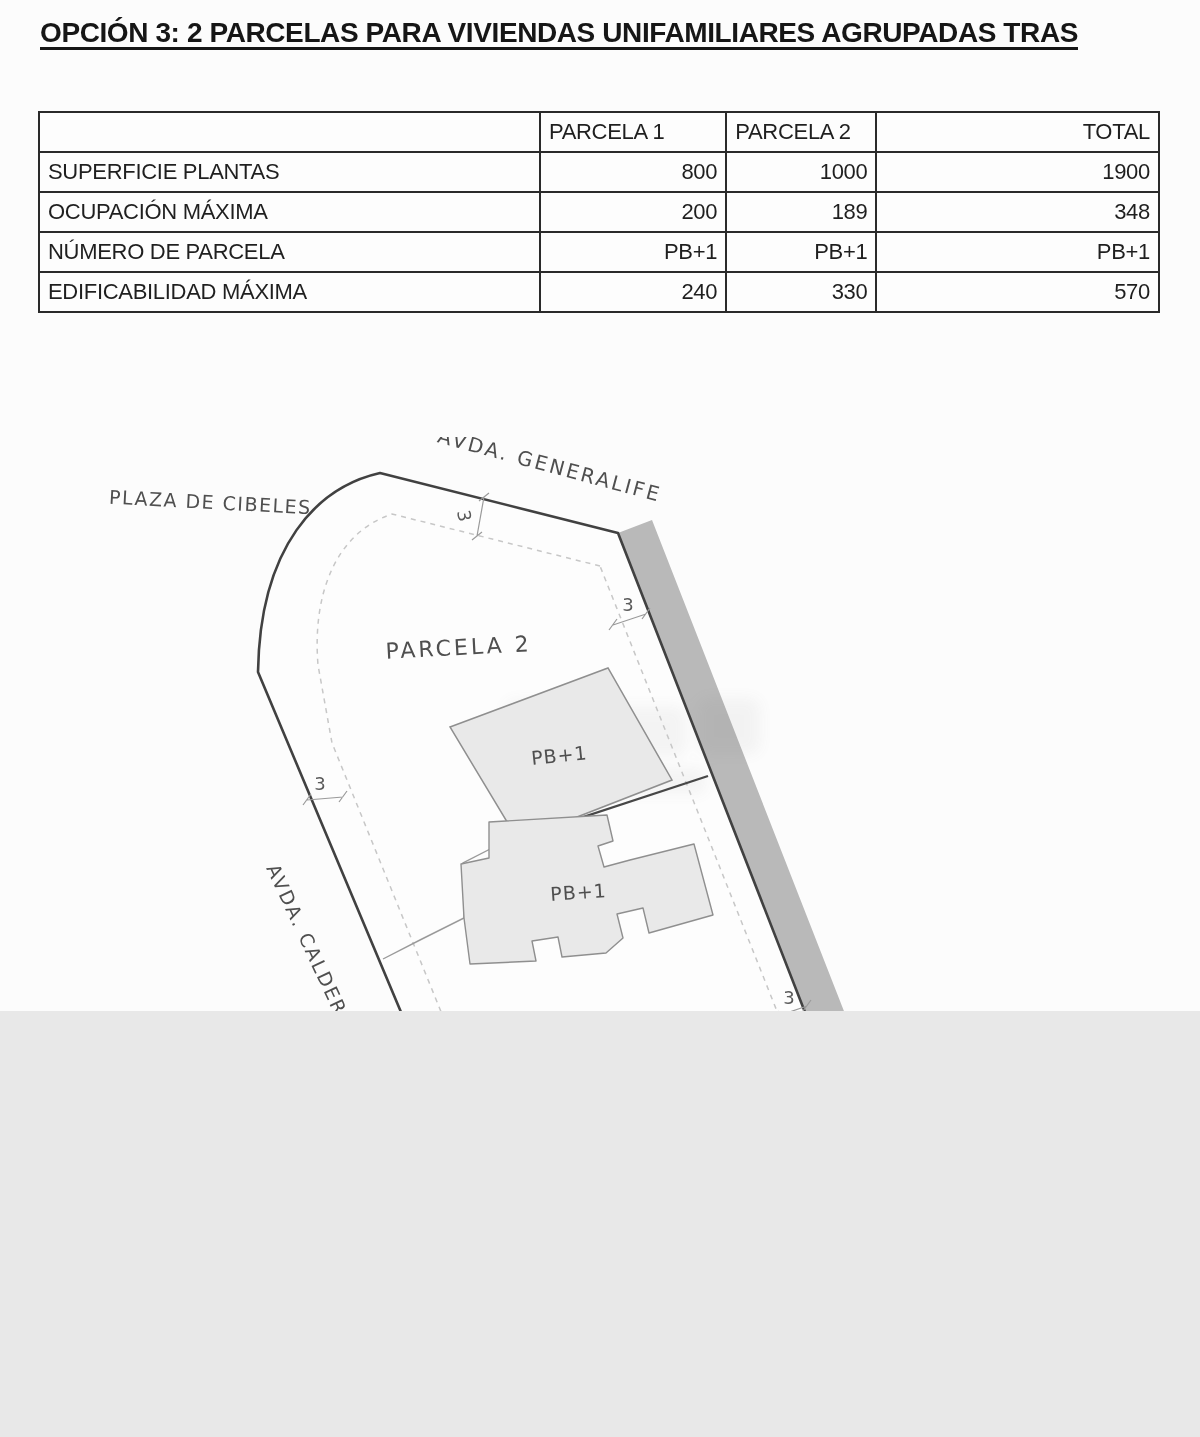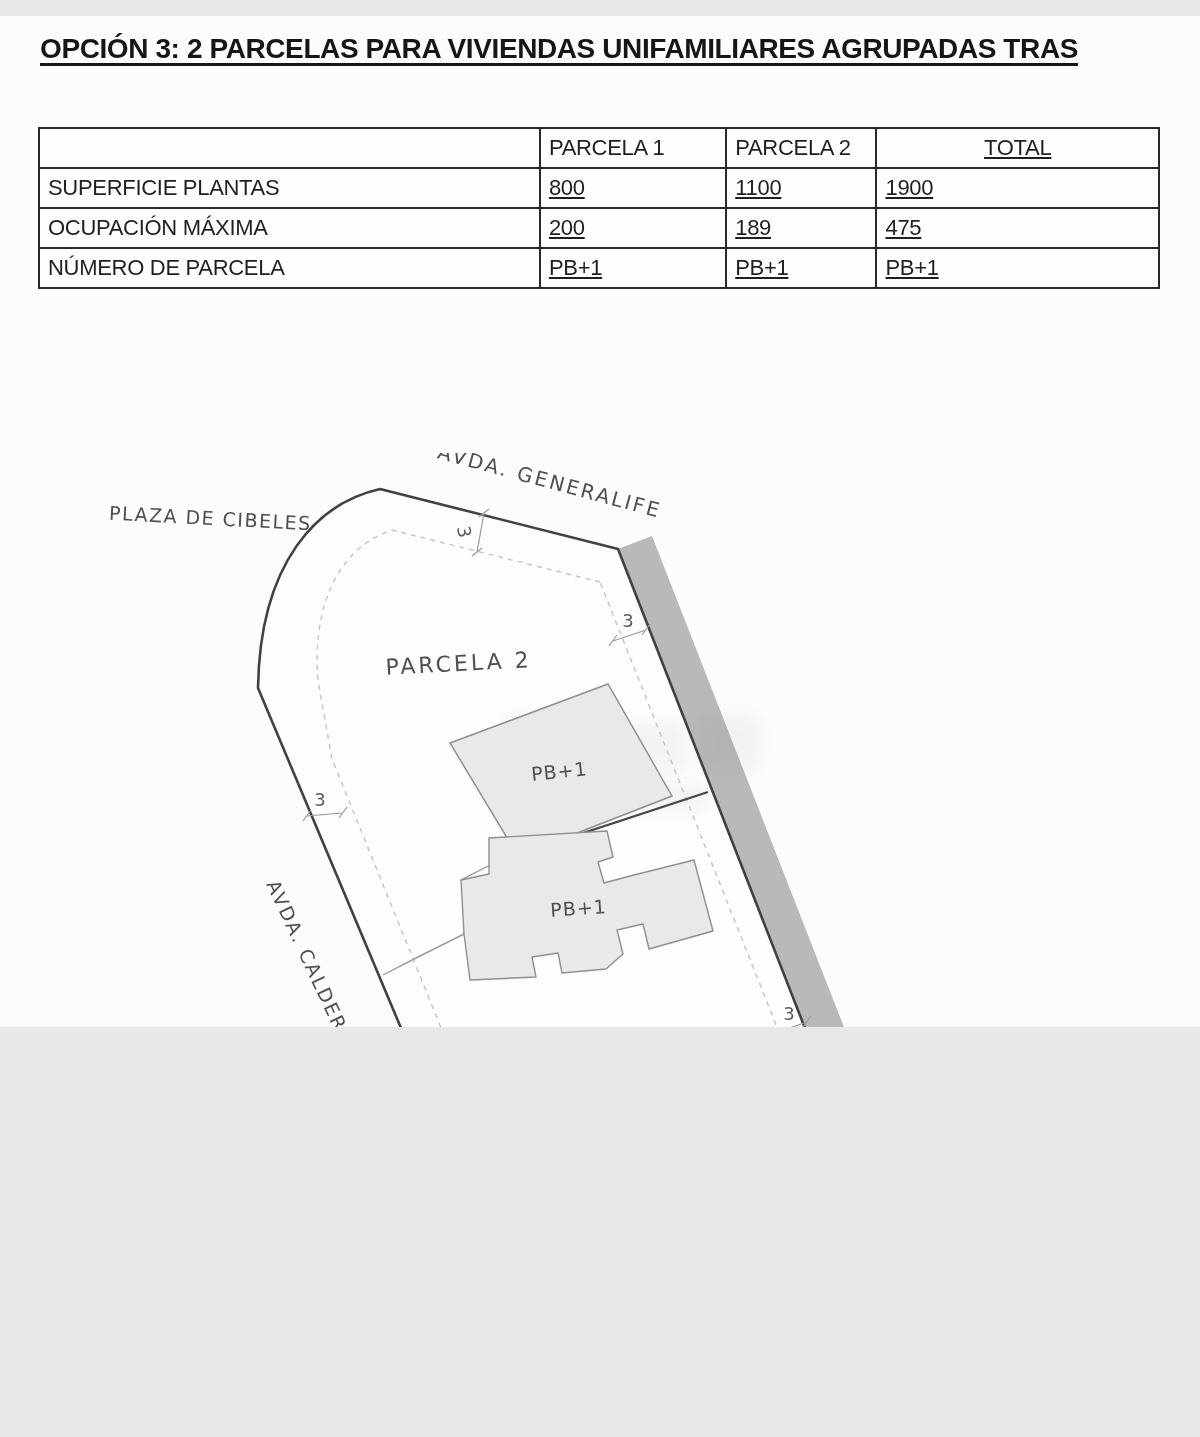--- a/index.html
+++ b/index.html
@@ -1,18 +1,18 @@
 <!DOCTYPE html>
 <html><head>
 <meta charset="utf-8">
 <style>
   html,body{margin:0;padding:0;}
   body{background:#e8e8e8;font-family:"Liberation Sans",sans-serif;}
   .page{
-    position:relative;width:1200px;height:1011px;margin:16px auto;
+    position:relative;width:1200px;height:1011px;margin:0 auto;
     background:#fcfcfc;overflow:hidden;
   }
   
   .title-block{position:absolute;left:40px;top:10px;width:1140px;}
   .title-line{
     display:inline-block;
     font-size:28px;font-weight:700;color:#161616;
     letter-spacing:-0.4px;line-height:46px;
     text-decoration:underline;
     text-decoration-thickness:2.5px;
@@ -30,21 +30,21 @@
     border:2px solid #2a2a2a;
     height:38px;padding:0 8px;
     font-weight:400;white-space:nowrap;overflow:hidden;
     vertical-align:middle;
   }
   .col-label{width:500px;}
   .col-p1{width:186px;}
   .col-p2{width:150px;}
   .col-total{width:282px;}
   .cell-left{text-align:left;padding-left:11px;}
-  .cell-right{text-decoration:underline;}
+  .cell-right{text-align:right;}
   
   .plan-svg{position:absolute;left:0;top:437px;}
   .arch-label{
     font-family:"DejaVu Sans",sans-serif;
     fill:#4f4f4f;
   }
   .dim-label{
     font-family:"DejaVu Sans",sans-serif;
     fill:#5a5a5a;font-size:18px;
   }
@@ -71,34 +71,40 @@
           <th class="cell-left"></th>
           <th class="cell-left">PARCELA 1</th>
           <th class="cell-left">PARCELA 2</th>
           <th class="cell-right">TOTAL</th>
         </tr>
       </thead>
       <tbody>
         <tr>
           <td class="cell-left">SUPERFICIE PLANTAS</td>
           <td class="cell-right">800</td>
-          <td class="cell-right">1100</td>
+          <td class="cell-right">1000</td>
           <td class="cell-right">1900</td>
         </tr>
         <tr>
           <td class="cell-left">OCUPACIÓN MÁXIMA</td>
           <td class="cell-right">200</td>
           <td class="cell-right">189</td>
-          <td class="cell-right">475</td>
+          <td class="cell-right">348</td>
         </tr>
         <tr>
           <td class="cell-left">NÚMERO DE PARCELA</td>
           <td class="cell-right">PB+1</td>
           <td class="cell-right">PB+1</td>
           <td class="cell-right">PB+1</td>
+        </tr>
+        <tr>
+          <td class="cell-left">EDIFICABILIDAD MÁXIMA</td>
+          <td class="cell-right">240</td>
+          <td class="cell-right">330</td>
+          <td class="cell-right">570</td>
         </tr>
       </tbody>
     </table>
   </div>
 
   <svg class="plan-svg" width="1200" height="1000" viewBox="0 437 1200 1000">
     <defs>
       <filter id="wblur" x="-40%" y="-40%" width="180%" height="180%">
         <feGaussianBlur stdDeviation="7"></feGaussianBlur>
       </filter>

